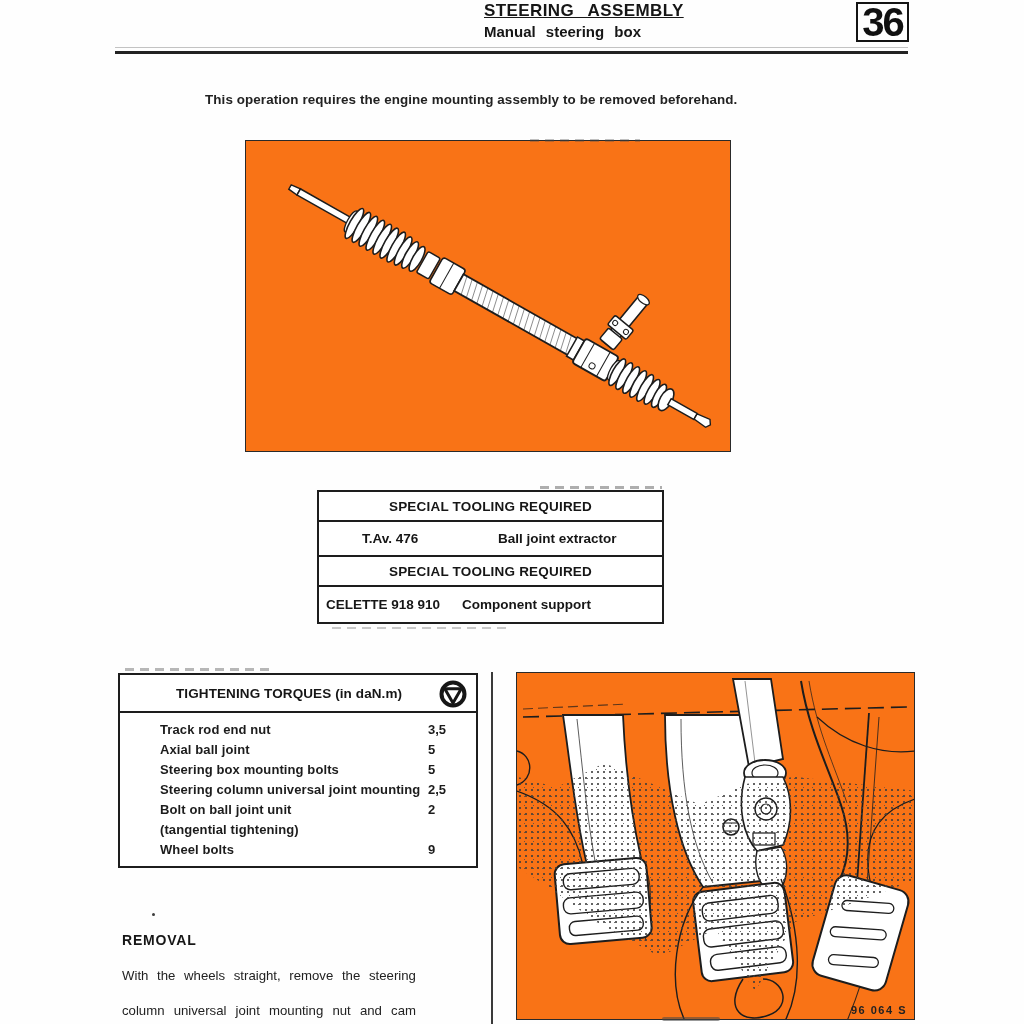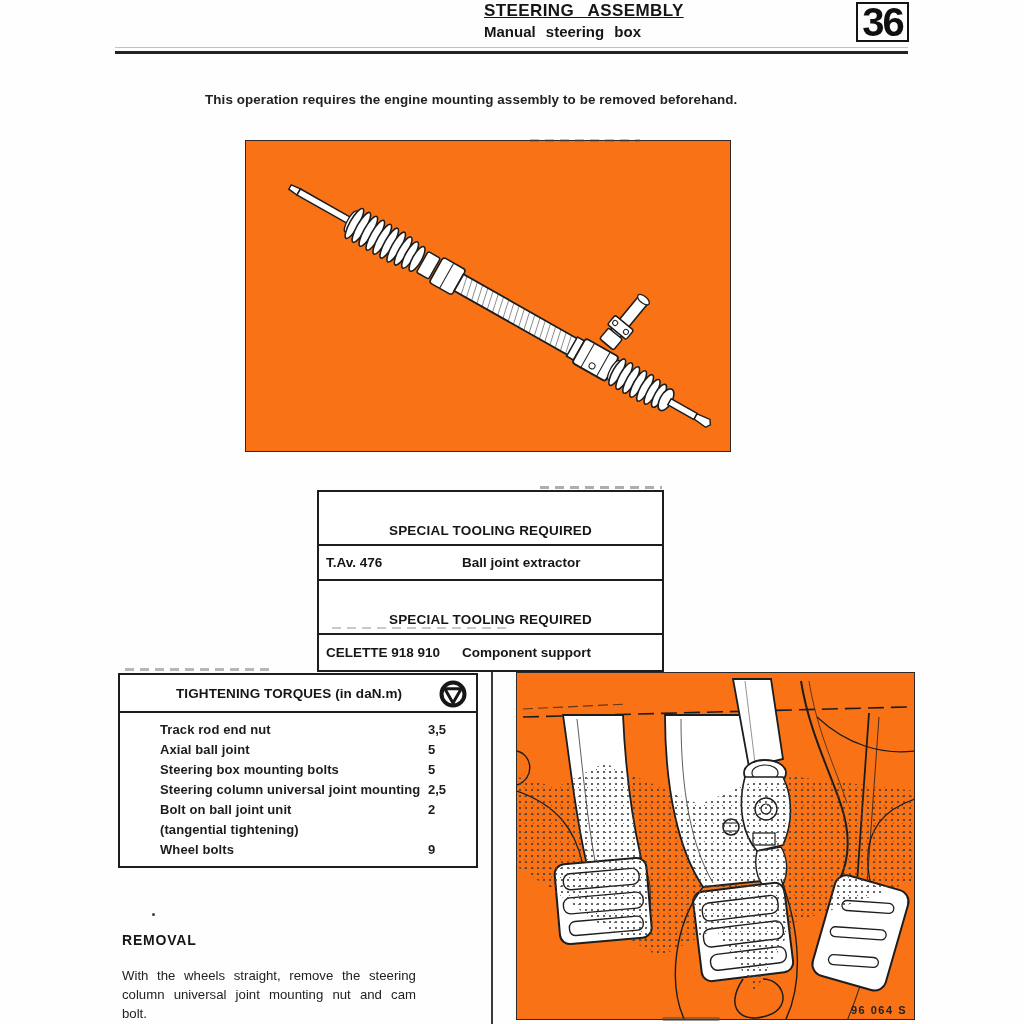--- a/index.html
+++ b/index.html
@@ -39,43 +39,43 @@
     background-image:
       radial-gradient(circle, #3c3c3c 0.9px, transparent 1.15px),
       radial-gradient(circle, #4a4a4a 0.7px, transparent 0.95px);
     background-size:6px 6px, 9px 9px;
     background-position:0 0, 3px 2px;
     clip-path: polygon(0% 30%, 10% 33%, 22% 26%, 34% 32%, 46% 38%, 58% 32%, 70% 30%, 85% 32%, 100% 34%, 100% 60%, 86% 66%, 70% 72%, 60% 92%, 50% 74%, 36% 82%, 20% 72%, 8% 62%, 0% 56%);
   }
 
   
   .tool-table { left:317px; top:490px; width:347px; border:2px solid #1d1d1d; background:#fff; }
-  .tool-head { height:30px; line-height:30px; text-align:center; font-weight:bold; font-size:13.5px; letter-spacing:.2px; border-bottom:2px solid #1d1d1d; color:#161616;margin-top:24px; }
+  .tool-head { height:30px; line-height:30px; text-align:center; font-weight:bold; font-size:13.5px; letter-spacing:.2px; border-bottom:2px solid #1d1d1d; color:#161616; }
   .tool-row  { height:35px; display:flex; align-items:center; font-size:13.5px; font-weight:bold; color:#161616; }
-  .tool-row.mid { border-bottom:2px solid #1d1d1d; }
+  .tool-row.mid { border-bottom:2px solid #1d1d1d;padding-left:36px; }
   .tool-code { width:143px; padding-left:7px; }
   .tool-desc { flex:1; }
 
   
   .tq-table { left:118px; top:673px; width:360px; border:2px solid #1d1d1d; background:#fff; }
   .tq-head { height:38px; border-bottom:2px solid #1d1d1d; position:relative; display:flex; align-items:center; }
   .tq-title { margin-left:56px; font-weight:bold; font-size:13.5px; letter-spacing:.1px; color:#161616; }
   .tq-icon { position:absolute; right:8px; top:4px; }
   .tq-body { padding:6px 0 7px; }
   .tq-row { display:flex; align-items:center; height:20px; padding:0 10px 0 8px; font-size:13px; font-weight:600; color:#1c1c1c; }
   .tq-label { flex:1; letter-spacing:.1px;margin-left:32px; }
   .tq-val { width:38px; text-align:left; }
 
   
   .column-divider { left:491px; top:672px; width:2px; height:352px; background:#3a3a3a; }
   .removal-h { left:122px; top:932px; font-size:14px; font-weight:bold; letter-spacing:.8px; color:#161616; }
   .removal-p { left:122px; top:966px; width:347px; font-size:13.2px; line-height:19px; color:#222; }
   .removal-p .pline { display:block; }
   .removal-p .pline:nth-child(1) { word-spacing:5px; }
-  .removal-p .pline:nth-child(2) { word-spacing:5.5px; }
+  .removal-p .pline:nth-child(2) { word-spacing:5.5px;margin-top:16px; }
 
   
   .smudge { background:repeating-linear-gradient(90deg,#4c4c4c 0 9px,transparent 9px 15px); }
   .sm1 { left:540px; top:486px; width:122px; height:3px; opacity:.45; }
   .sm2 { left:125px; top:668px; width:150px; height:3px; opacity:.4; }
   .sm3 { left:332px; top:627px; width:180px; height:2px; opacity:.3; }
   .sm4 { left:530px; top:139px; width:110px; height:3px; opacity:.35; }
   .sm5 { left:662px; top:1017px; width:58px; height:4px; background:#474747; opacity:.55; border-radius:2px; }
   .dot-artifact { left:152px; top:913px; width:3px; height:3px; background:#3c3c3c; border-radius:50%; }
 </style>

